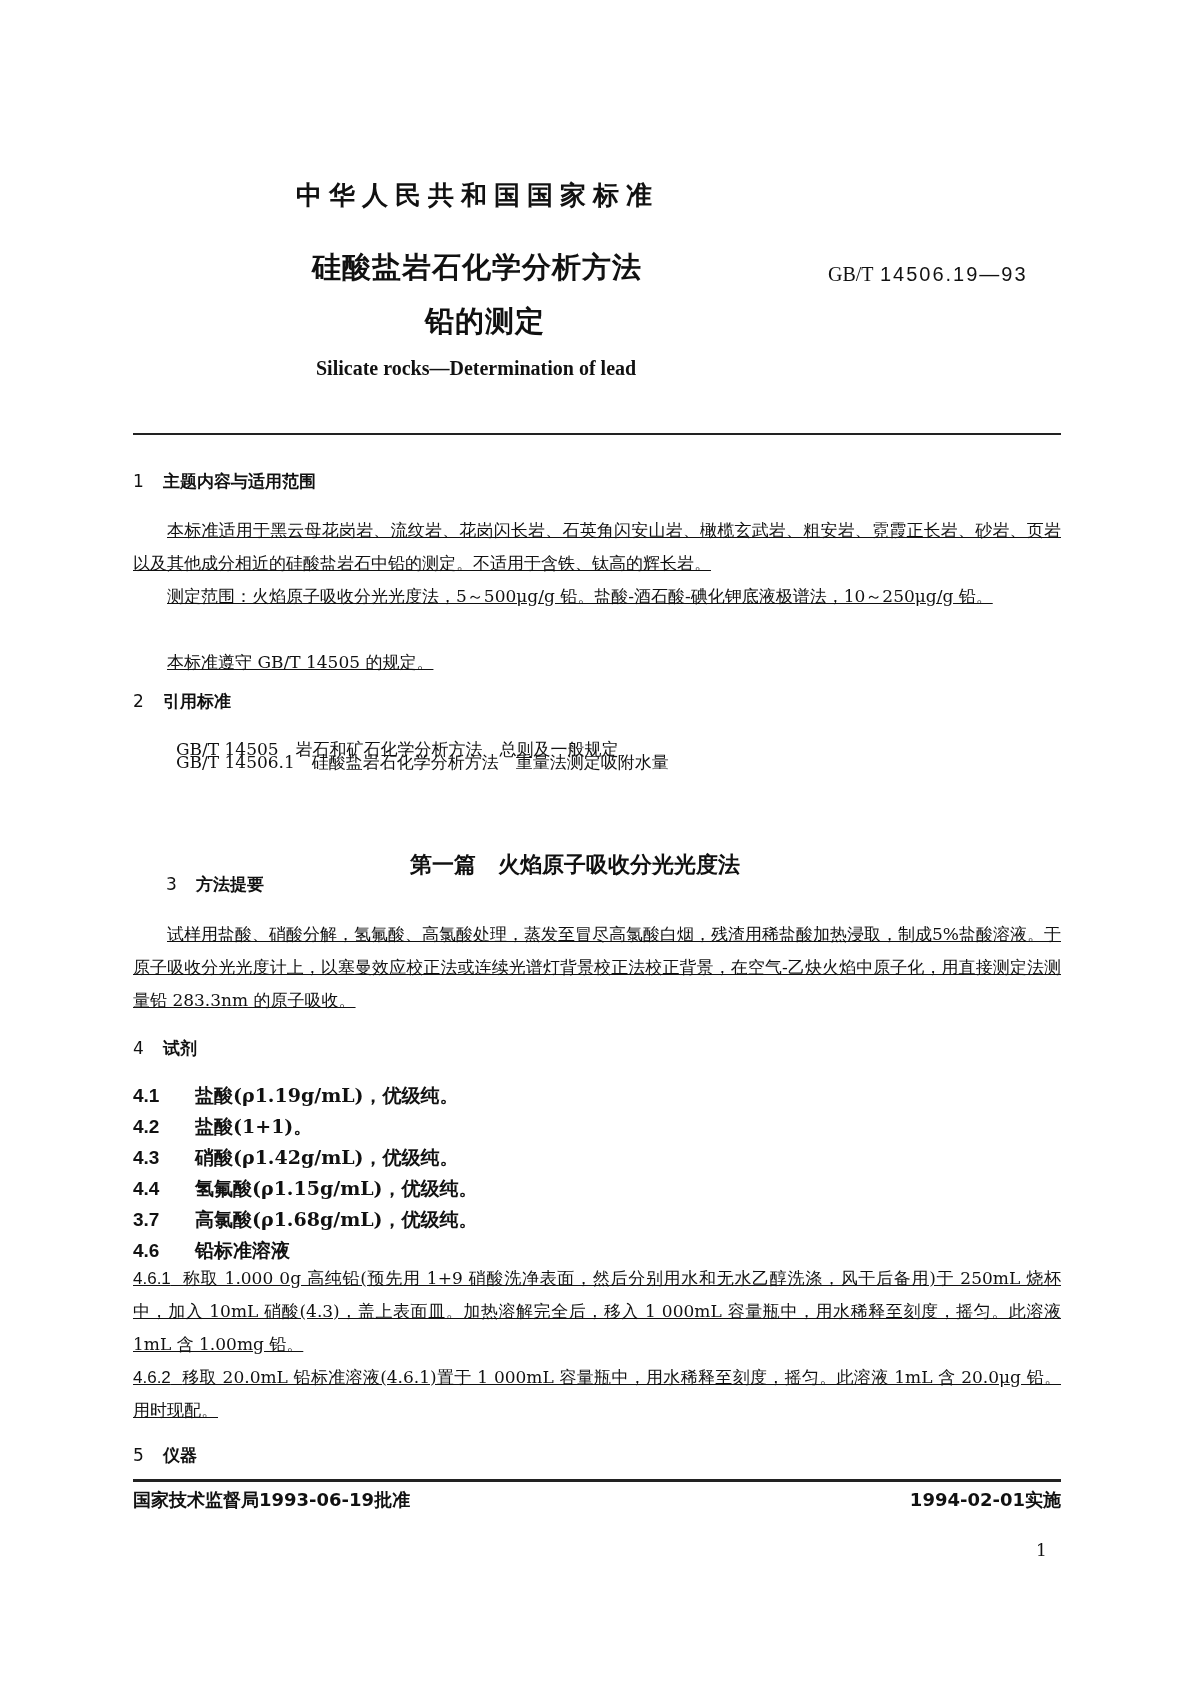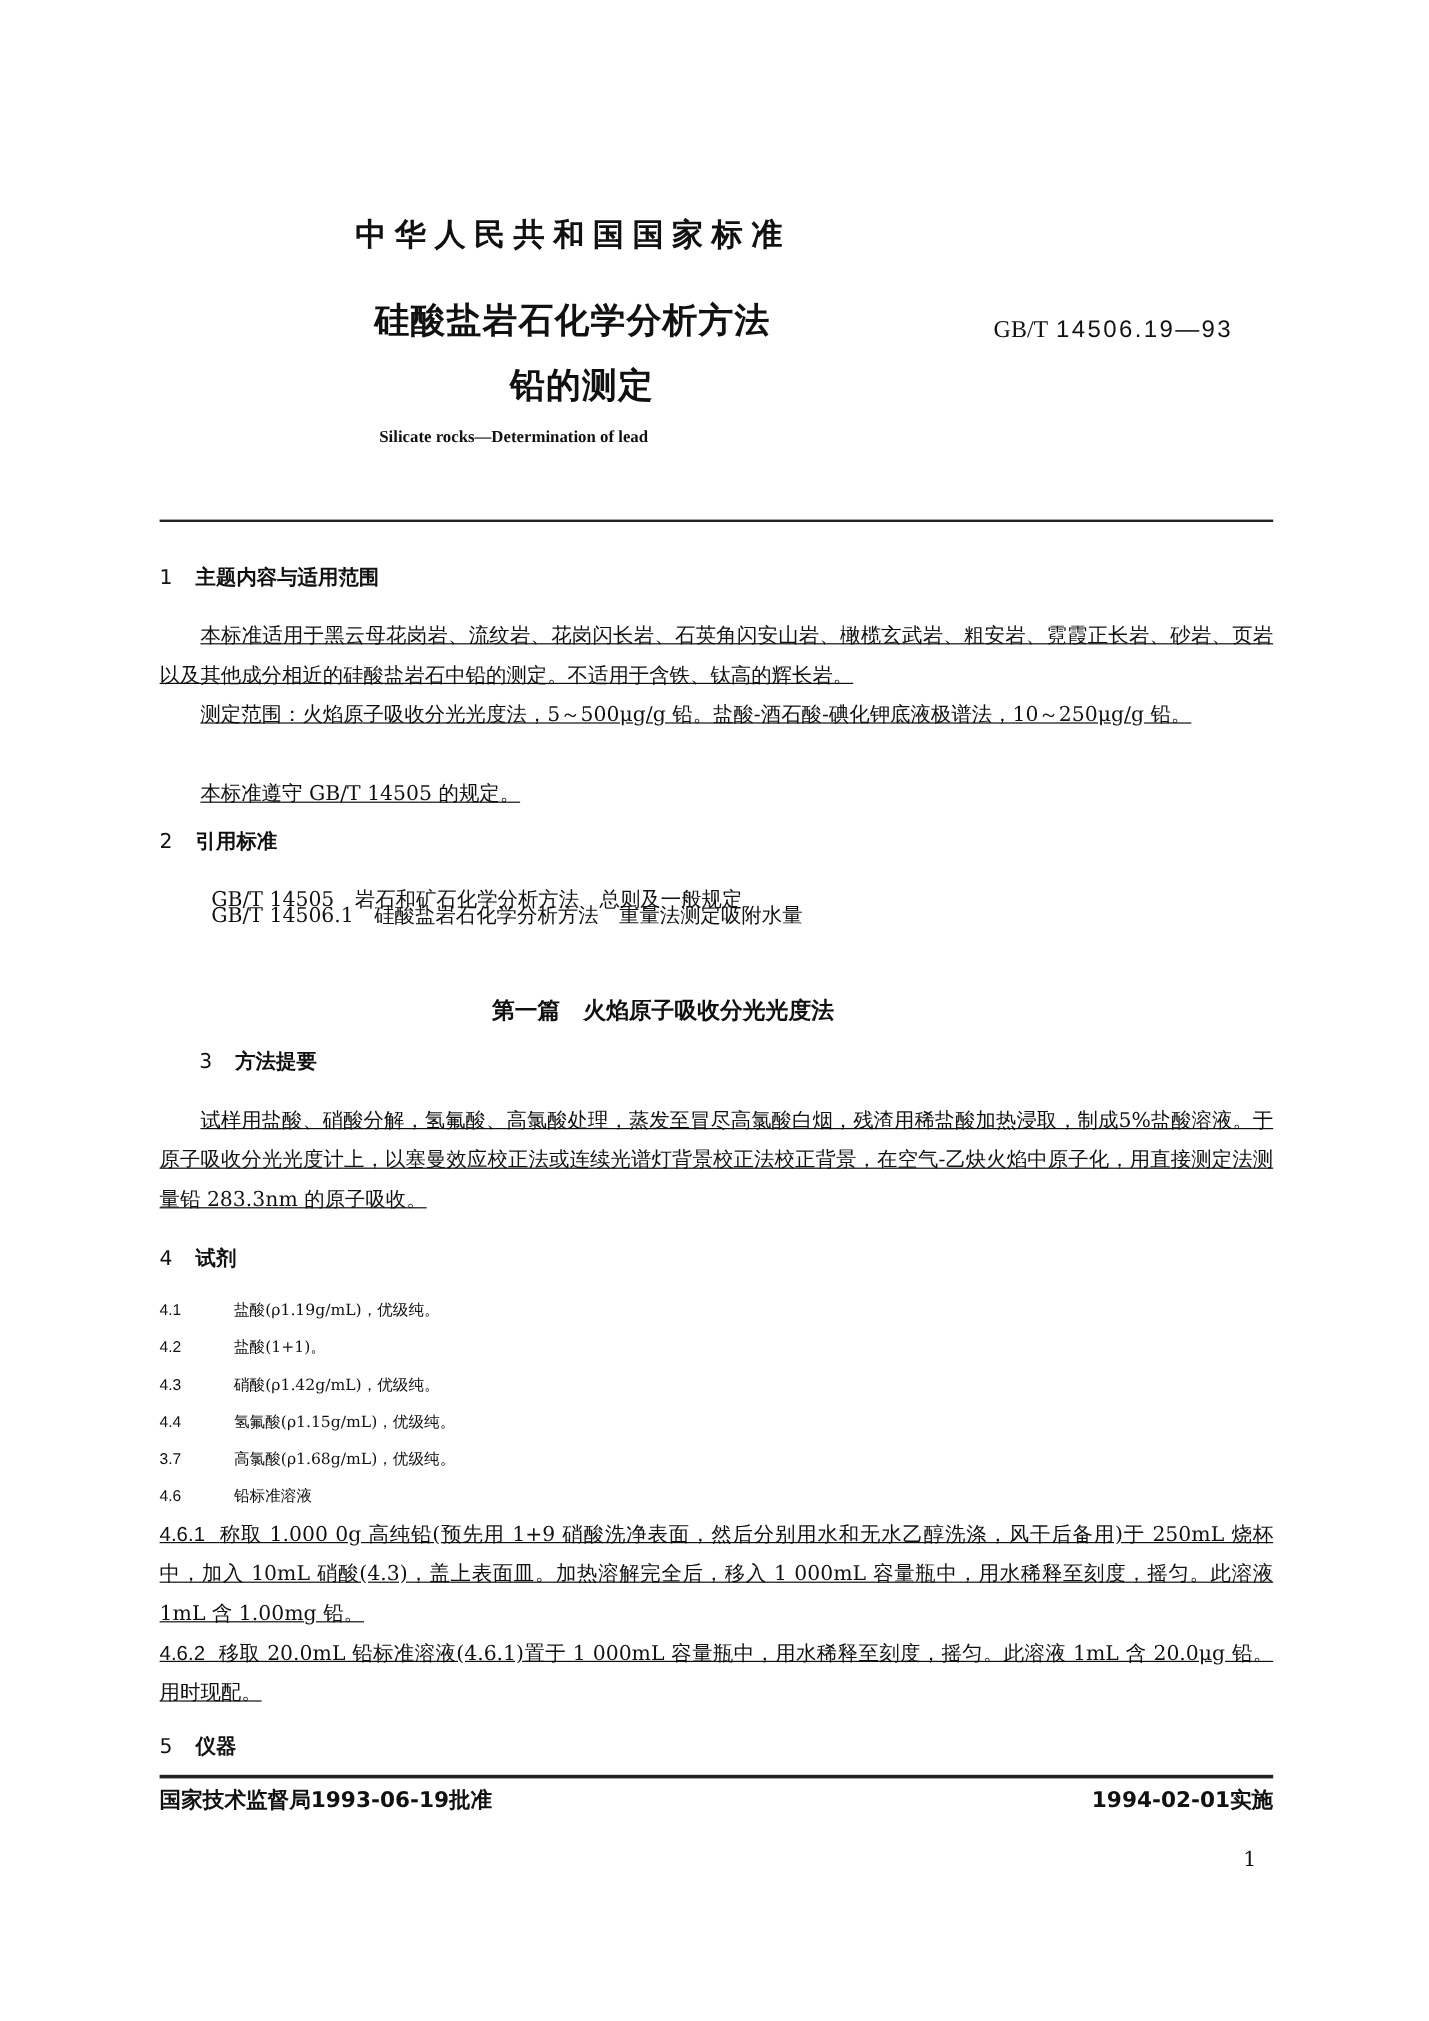--- a/index.html
+++ b/index.html
@@ -8,31 +8,31 @@
   .abs { position:absolute; white-space:nowrap; }
   .national { left:296px; top:178px; font-family:"DejaVu Sans","Liberation Sans",sans-serif;
               font-weight:bold; font-size:26px; letter-spacing:7px; }
   .title1 { left:312px; top:248px; font-family:"DejaVu Sans","Liberation Sans",sans-serif;
             font-weight:bold; font-size:29px; letter-spacing:1px; }
   .title2 { left:425px; top:302px; font-family:"DejaVu Sans","Liberation Sans",sans-serif;
             font-weight:bold; font-size:29px; letter-spacing:1px;text-align:center; }
   .stdno { left:828px; top:262px; font-size:20px; }
   .stdno .gb { font-family:"Liberation Serif",serif; font-weight:normal; }
   .stdno .num { font-family:"Liberation Sans",sans-serif; letter-spacing:2px; }
-  .entitle { left:316px; top:357px; font-family:"Liberation Serif",serif; font-weight:bold; font-size:14px; }
+  .entitle { left:316px; top:357px; font-family:"Liberation Serif",serif; font-weight:bold; font-size:20px; }
   .rule { position:absolute; left:133px; width:928px; height:2px; background:#222; }
   .h { font-family:"DejaVu Sans","Liberation Sans",sans-serif; font-weight:bold; font-size:17px; }
   .h .n { display:inline-block; width:30px; font-weight:normal; }
   .para { position:absolute; left:133px; width:928px; font-size:17px; line-height:33px;
           text-align:justify;text-decoration:underline; }
   .indent { text-indent:34px; }
   .ref { left:176px; font-size:17px; }
-  .part { left:410px; top:829px; font-family:"DejaVu Sans","Liberation Sans",sans-serif;
-          font-weight:bold; font-size:19px; }
-  .item { left:133px; font-size:13px; }
+  .part { left:410px; top:850px; font-family:"DejaVu Sans","Liberation Sans",sans-serif;
+          font-weight:bold; font-size:22px; }
+  .item { left:133px; font-size:19px;font-weight:bold; }
   .item .n { display:inline-block; width:62px; font-family:"Liberation Sans",sans-serif; }
   .footer { font-family:"DejaVu Sans","Liberation Sans",sans-serif; font-weight:bold; font-size:18px; }
   .pagenum { left:1036px; top:1540px; font-size:17px; }
 </style>
 </head>
 <body>
 
 <div class="abs national">中华人民共和国国家标准</div>
 <div class="abs title1">硅酸盐岩石化学分析方法</div>
 <div class="abs title2">铅的测定</div>

